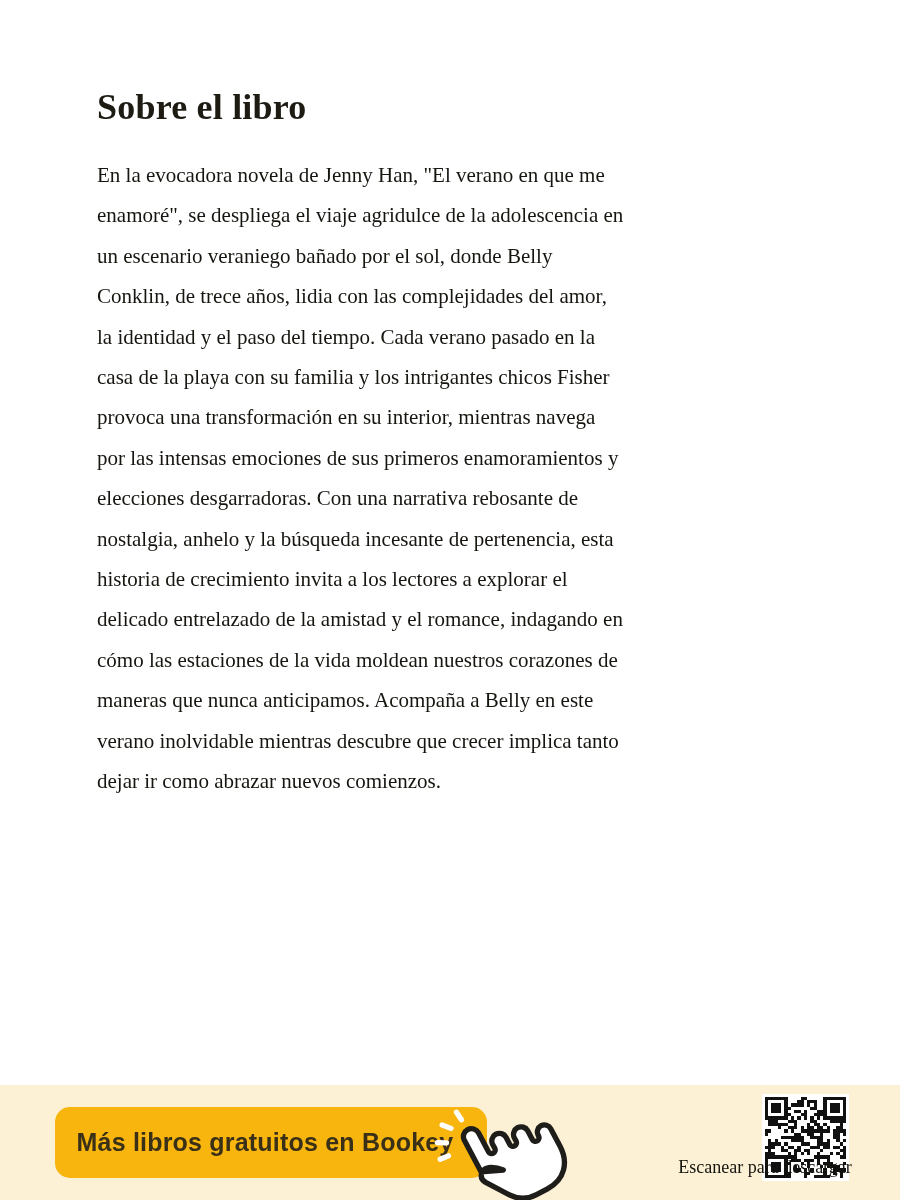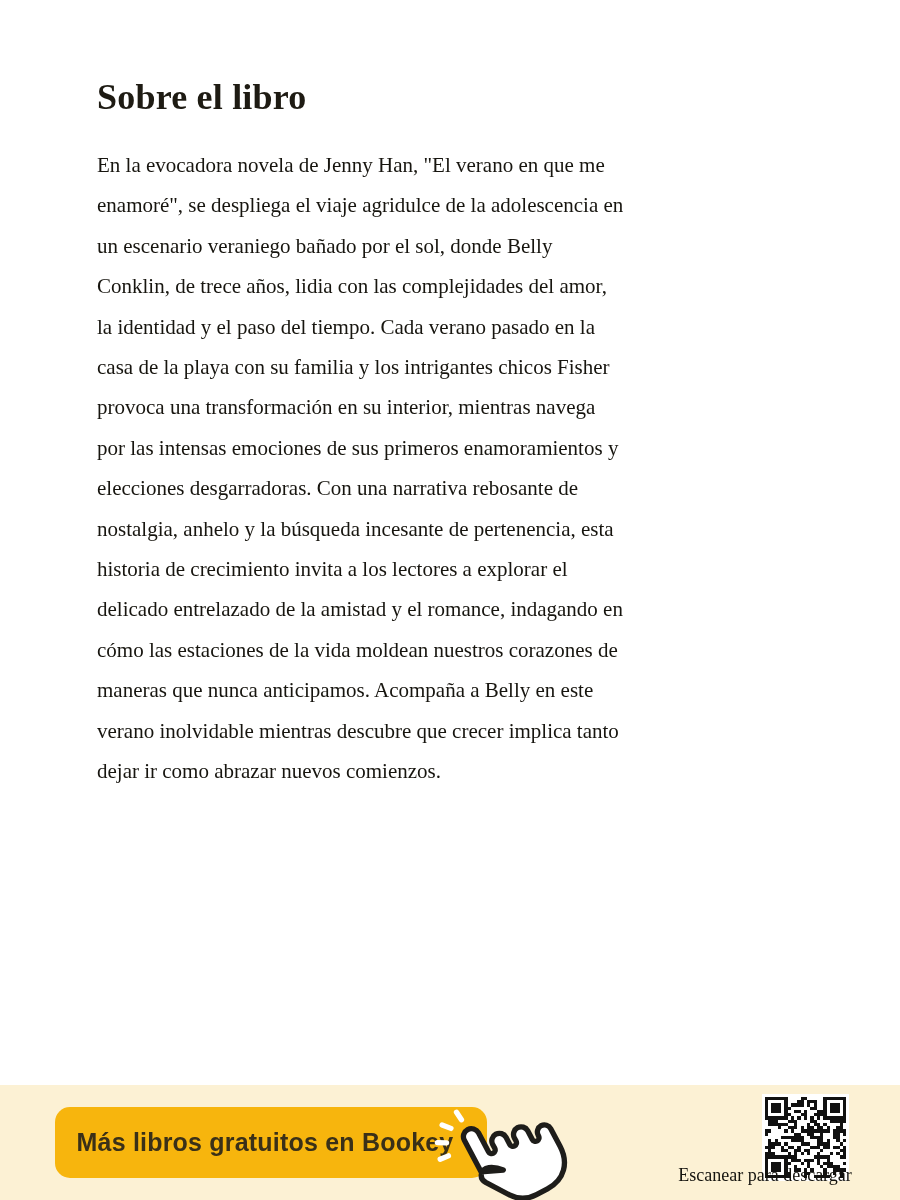--- a/index.html
+++ b/index.html
@@ -6,21 +6,21 @@
   body{
     width:900px;height:1200px;
     background:#ffffff;
     overflow:hidden;
     font-family:"Liberation Serif", serif;
     position:relative;
   }
   .page{position:relative;width:900px;height:1200px;}
 
   
-  .content{position:absolute;left:97px;top:0;width:740px;}
+  .content{position:absolute;left:97px;top:10px;width:740px;}
   .page-title{
     margin:76px 0 0 0;
     font-family:"Liberation Serif", serif;
     font-size:36px;
     font-weight:700;
     color:#1e1b13;
     letter-spacing:.2px;
   }
   .about-text{
     margin:27px 0 0 0;
@@ -66,21 +66,21 @@
   .hand-icon svg{overflow:visible;display:block;}
 
   .qr-block{position:absolute;left:762px;top:9px;width:87px;}
   .qr-code{
     width:81px;height:81px;
     background:#ffffff;
     padding:3px;
     display:block;
   }
   .qr-caption{
-    position:absolute;left:665px;top:80px;
+    position:absolute;left:665px;top:72px;
     width:200px;
     text-align:center;
     font-family:"Liberation Serif", serif;
     font-size:18px;
     color:#14130e;
   }
 </style>
 </head>
 <body>
 

